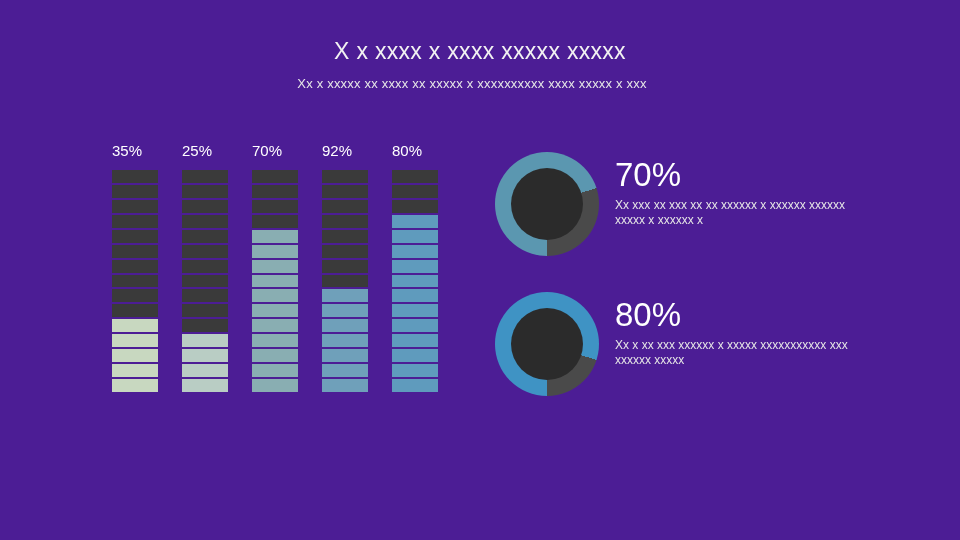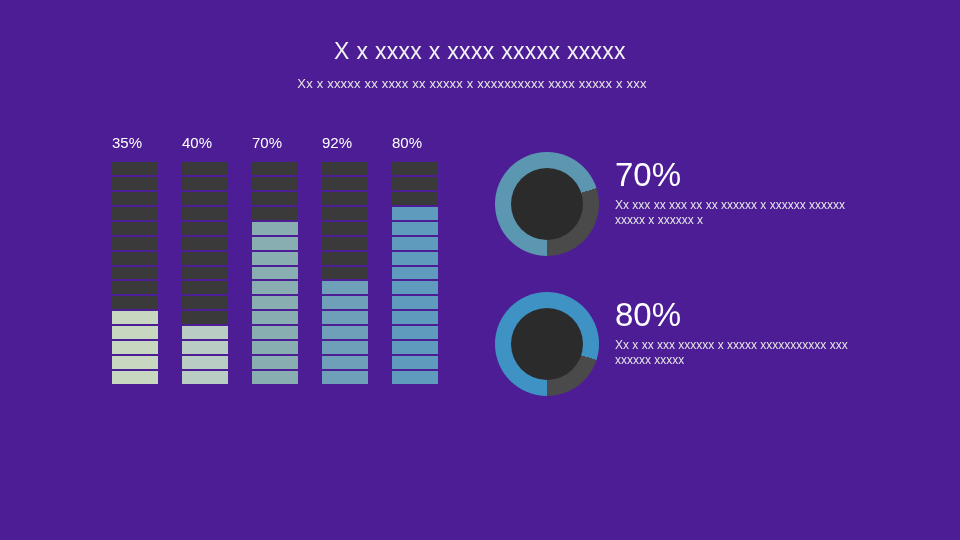--- a/index.html
+++ b/index.html
@@ -42,21 +42,21 @@
     font-size: 13px;
     font-weight: 400;
     color: #e8e8e8;
     letter-spacing: 0.2px;
   }
 
   
   .bars {
     position: absolute;
     left: 112px;
-    top: 132px;
+    top: 140px;
     width: 350px;
     height: 260px;
   }
   .bar-col {
     position: absolute;
     top: 0;
     width: 46px;
   }
   .bar-label {
     font-size: 15px;
@@ -145,21 +145,21 @@
         <div class="seg" style="background: rgb(58, 58, 58);"></div>
         <div class="seg" style="background: rgb(58, 58, 58);"></div>
         <div class="seg" style="background: rgb(58, 58, 58);"></div>
         <div class="seg" style="background: rgb(58, 58, 58);"></div>
         <div class="seg" style="background: rgb(58, 58, 58);"></div>
         <div class="seg" style="background: rgb(58, 58, 58);"></div>
       </div>
     </div>
 
     <div class="bar-col" style="left:70px;">
-      <div class="bar-label">40%</div>
+      <div class="bar-label">25%</div>
       <div class="bar-stack">
         <div class="seg" style="background: rgb(185, 205, 196);"></div>
         <div class="seg" style="background: rgb(185, 205, 196);"></div>
         <div class="seg" style="background: rgb(185, 205, 196);"></div>
         <div class="seg" style="background: rgb(185, 205, 196);"></div>
         <div class="seg" style="background: rgb(58, 58, 58);"></div>
         <div class="seg" style="background: rgb(58, 58, 58);"></div>
         <div class="seg" style="background: rgb(58, 58, 58);"></div>
         <div class="seg" style="background: rgb(58, 58, 58);"></div>
         <div class="seg" style="background: rgb(58, 58, 58);"></div>

